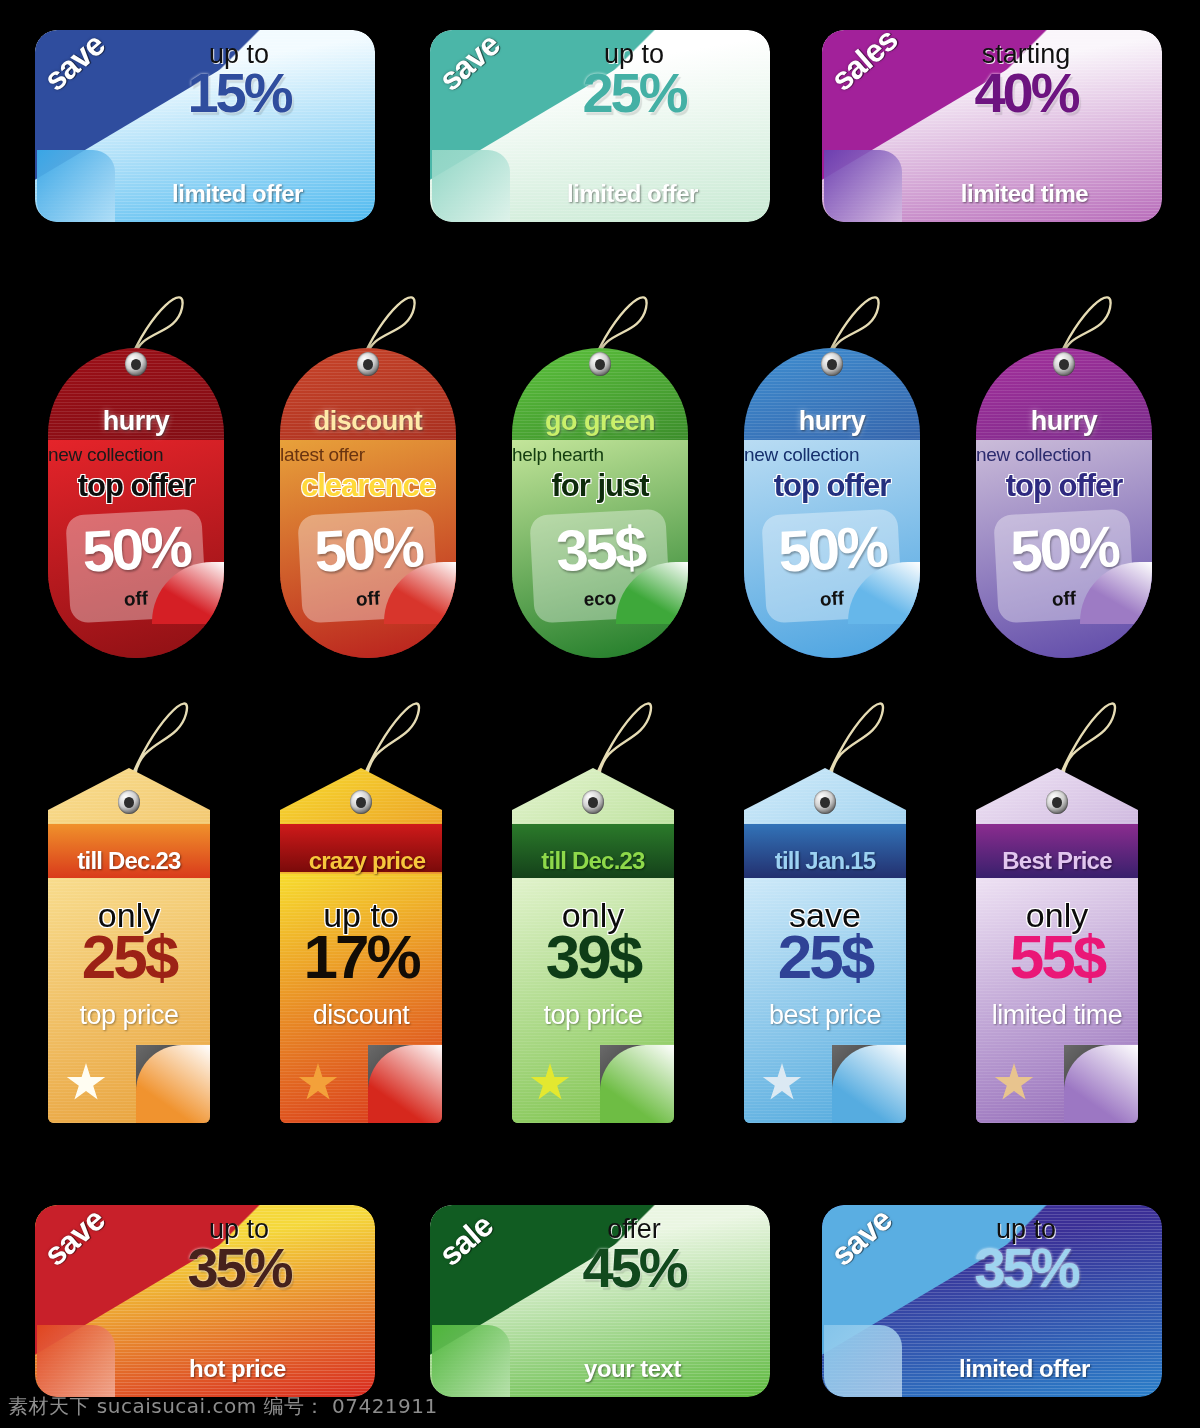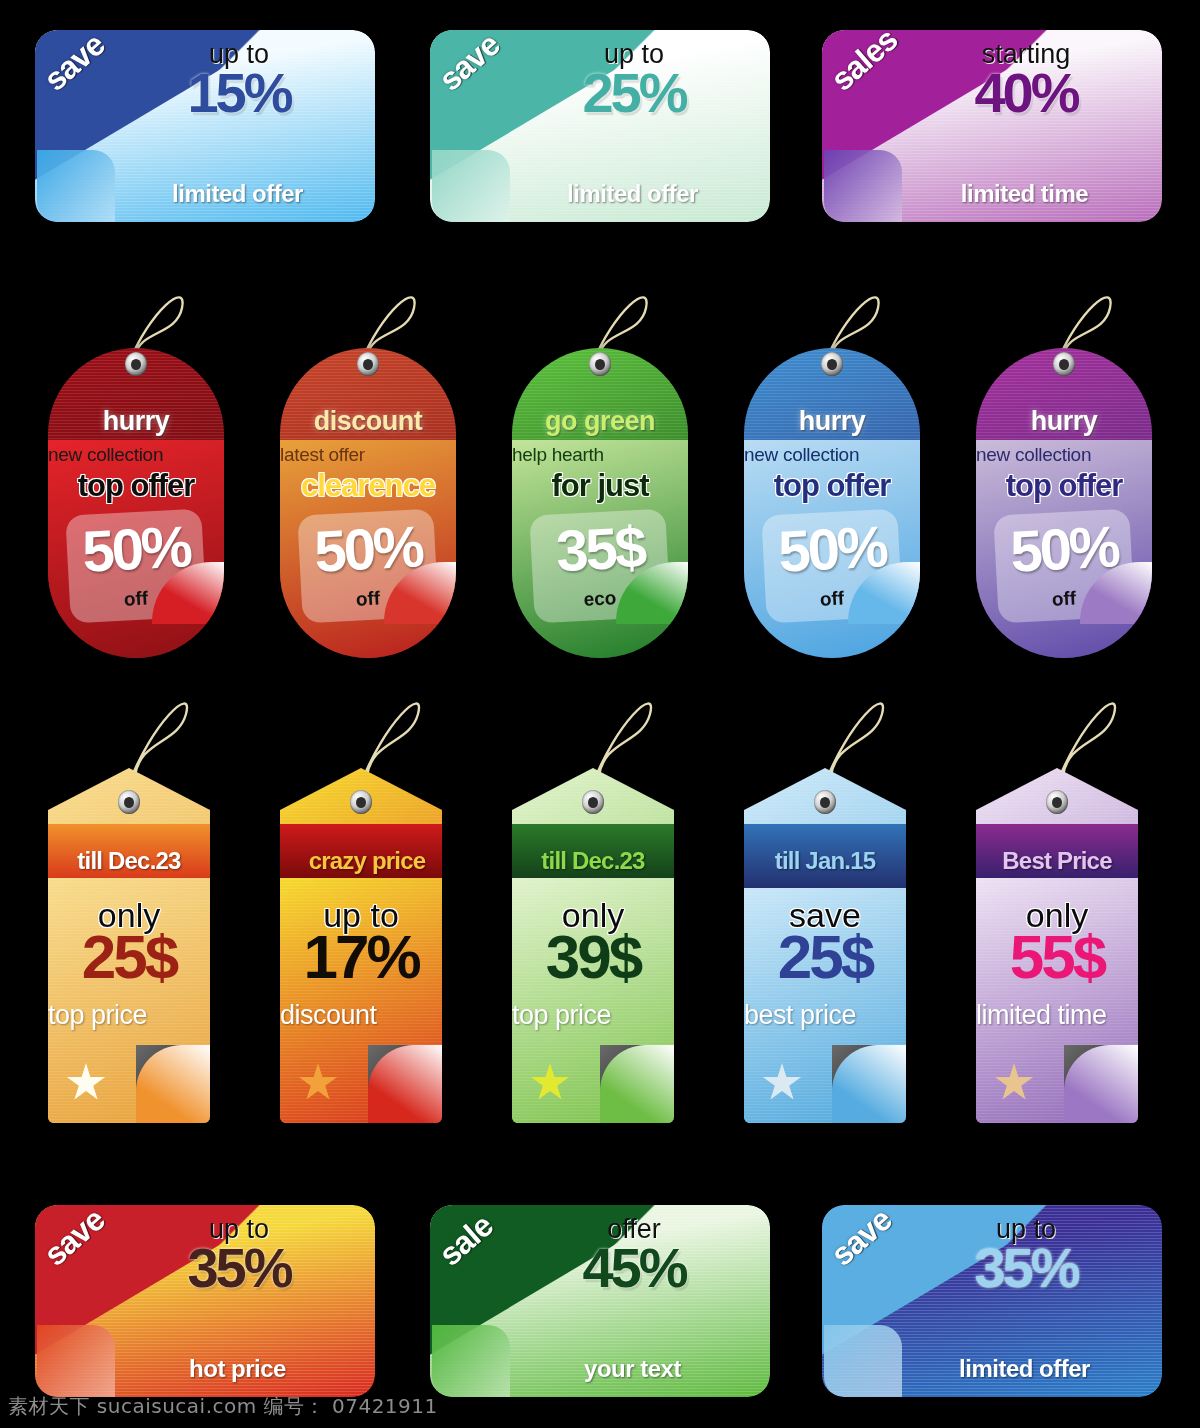--- a/index.html
+++ b/index.html
@@ -173,21 +173,21 @@
     text-align: center; font-size: 34px; color: #0b0b0b;
     text-shadow: 1px 1px 0 #fff, -1px -1px 0 #fff, 1px -1px 0 #fff, -1px 1px 0 #fff;
   }
   .ptag .amount {
     position: absolute; left: 0; right: 0; top: 158px;
     text-align: center; font-size: 62px; font-weight: bold;
     letter-spacing: -3px; line-height: 1;
   }
   .ptag .note {
     position: absolute; left: 0; right: 0; top: 232px;
-    font-size: 27px; color: #fff;
+    text-align: center; font-size: 27px; color: #fff;
     text-shadow: 1px 1px 2px rgba(0,0,0,.35); letter-spacing: -.5px;
   }
   .ptag .star {
     position: absolute; left: 18px; bottom: 20px;
     width: 40px; height: 40px;
     clip-path: polygon(50% 0%, 61% 35%, 98% 35%, 68% 57%, 79% 91%, 50% 70%, 21% 91%, 32% 57%, 2% 35%, 39% 35%);
   }
   .ptag .curl {
     position: absolute; right: 0; bottom: 0;
     width: 74px; height: 78px;
@@ -349,21 +349,21 @@
     <div class="note">top price</div>
     <div class="star" style="background: rgb(255, 253, 242);"></div>
     <div class="curlshadow"></div>
     <div class="curl" style="background: linear-gradient(215deg, rgb(255, 255, 255) 0%, rgb(240, 147, 47) 70%);"></div>
   </div>
   <div class="hole" style="left:118px; top:790px;"></div>
 
   <div class="ptag" id="t1" style="left: 280px; top: 768px; background: linear-gradient(150deg, rgb(247, 220, 46) 0%, rgb(216, 50, 27) 100%);">
     <div class="body" style="background: linear-gradient(160deg, rgb(247, 220, 46) 0%, rgb(216, 50, 27) 100%);"></div>
     <div class="stripes"></div>
-    <div class="hdr" style="color: rgb(247, 198, 60); background: linear-gradient(rgb(207, 26, 26) 0%, rgb(122, 10, 10) 100%); text-shadow: rgba(0, 0, 0, 0.45) 1px 1px 2px; box-shadow: transparent 0px 0px 0px 0px; top: 56px; height: 54px; line-height: 74px; padding-left: 12px;">crazy price</div>
+    <div class="hdr" style="color: rgb(247, 198, 60); background: linear-gradient(rgb(207, 26, 26) 0%, rgb(122, 10, 10) 100%); text-shadow: rgba(0, 0, 0, 0.45) 1px 1px 2px; box-shadow: transparent 0px 0px 0px 0px; top: 56px; height: 48px; line-height: 74px; padding-left: 12px;">crazy price</div>
     <div class="pre">up to</div>
     <div class="amount" style="color: rgb(18, 12, 6);">17%</div>
     <div class="note">discount</div>
     <div class="star" style="background: rgb(243, 161, 58);"></div>
     <div class="curlshadow"></div>
     <div class="curl" style="background: linear-gradient(215deg, rgb(255, 255, 255) 0%, rgb(214, 40, 29) 70%);"></div>
   </div>
   <div class="hole" style="left:350px; top:790px;"></div>
 
   <div class="ptag" id="t2" style="left: 512px; top: 768px; background: linear-gradient(150deg, rgb(226, 243, 205) 0%, rgb(123, 194, 74) 100%);">
@@ -375,21 +375,21 @@
     <div class="note">top price</div>
     <div class="star" style="background: rgb(227, 232, 48);"></div>
     <div class="curlshadow"></div>
     <div class="curl" style="background: linear-gradient(215deg, rgb(255, 255, 255) 0%, rgb(110, 189, 68) 70%);"></div>
   </div>
   <div class="hole" style="left:582px; top:790px;"></div>
 
   <div class="ptag" id="t3" style="left: 744px; top: 768px; background: linear-gradient(150deg, rgb(207, 234, 249) 0%, rgb(79, 168, 221) 100%);">
     <div class="body" style="background: linear-gradient(160deg, rgb(207, 234, 249) 0%, rgb(79, 168, 221) 100%);"></div>
     <div class="stripes"></div>
-    <div class="hdr" style="color: rgb(156, 210, 242); background: linear-gradient(rgb(50, 115, 184) 0%, rgb(35, 48, 111) 100%); text-shadow: rgba(0, 0, 0, 0.45) 1px 1px 2px; box-shadow: transparent 0px 0px 0px 0px; top: 56px; height: 64px; line-height: 74px;">till Jan.15</div>
+    <div class="hdr" style="color: rgb(156, 210, 242); background: linear-gradient(rgb(50, 115, 184) 0%, rgb(35, 48, 111) 100%); text-shadow: rgba(0, 0, 0, 0.45) 1px 1px 2px; box-shadow: transparent 0px 0px 0px 0px; top: 56px; height: 54px; line-height: 74px;">till Jan.15</div>
     <div class="pre">save</div>
     <div class="amount" style="color: rgb(47, 66, 150);">25$</div>
     <div class="note">best price</div>
     <div class="star" style="background: rgb(219, 233, 243);"></div>
     <div class="curlshadow"></div>
     <div class="curl" style="background: linear-gradient(215deg, rgb(255, 255, 255) 0%, rgb(86, 172, 224) 70%);"></div>
   </div>
   <div class="hole" style="left:814px; top:790px;"></div>
 
   <div class="ptag" id="t4" style="left: 976px; top: 768px; background: linear-gradient(150deg, rgb(239, 227, 244) 0%, rgb(145, 104, 183) 100%);">

